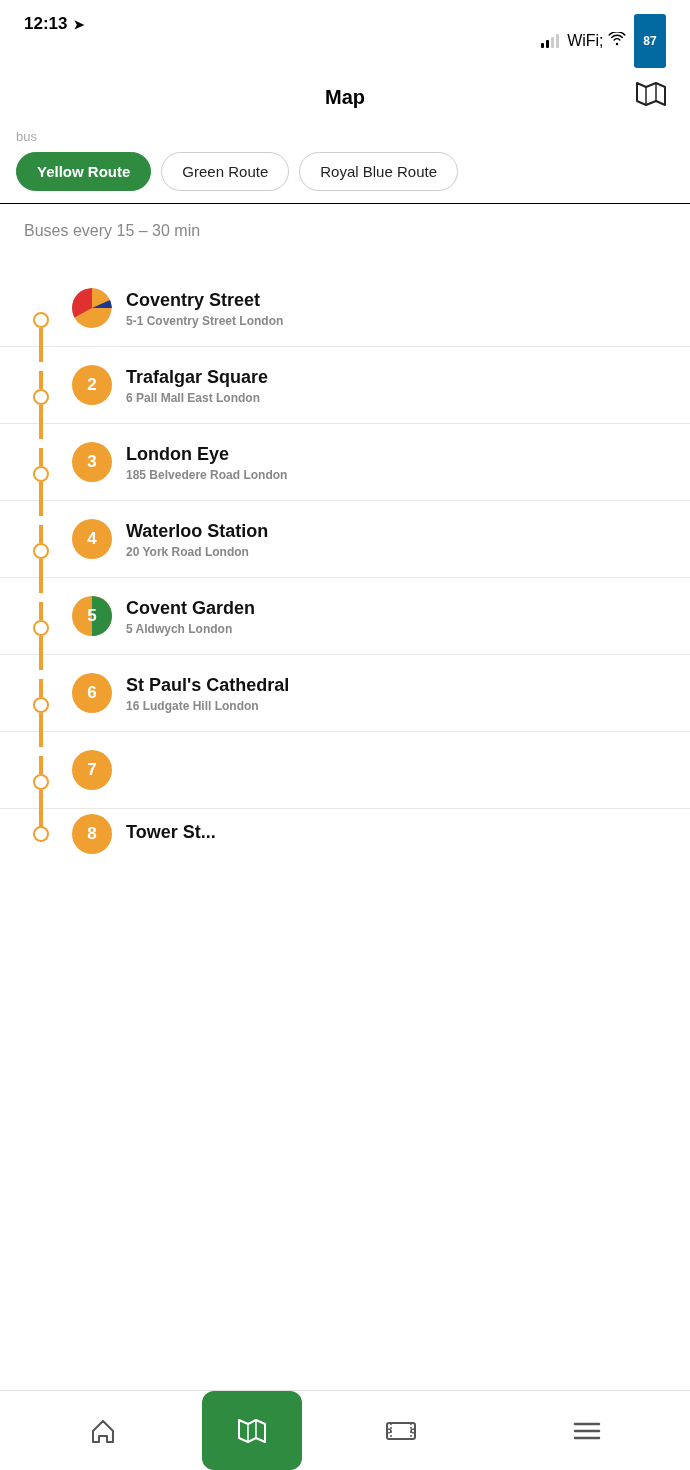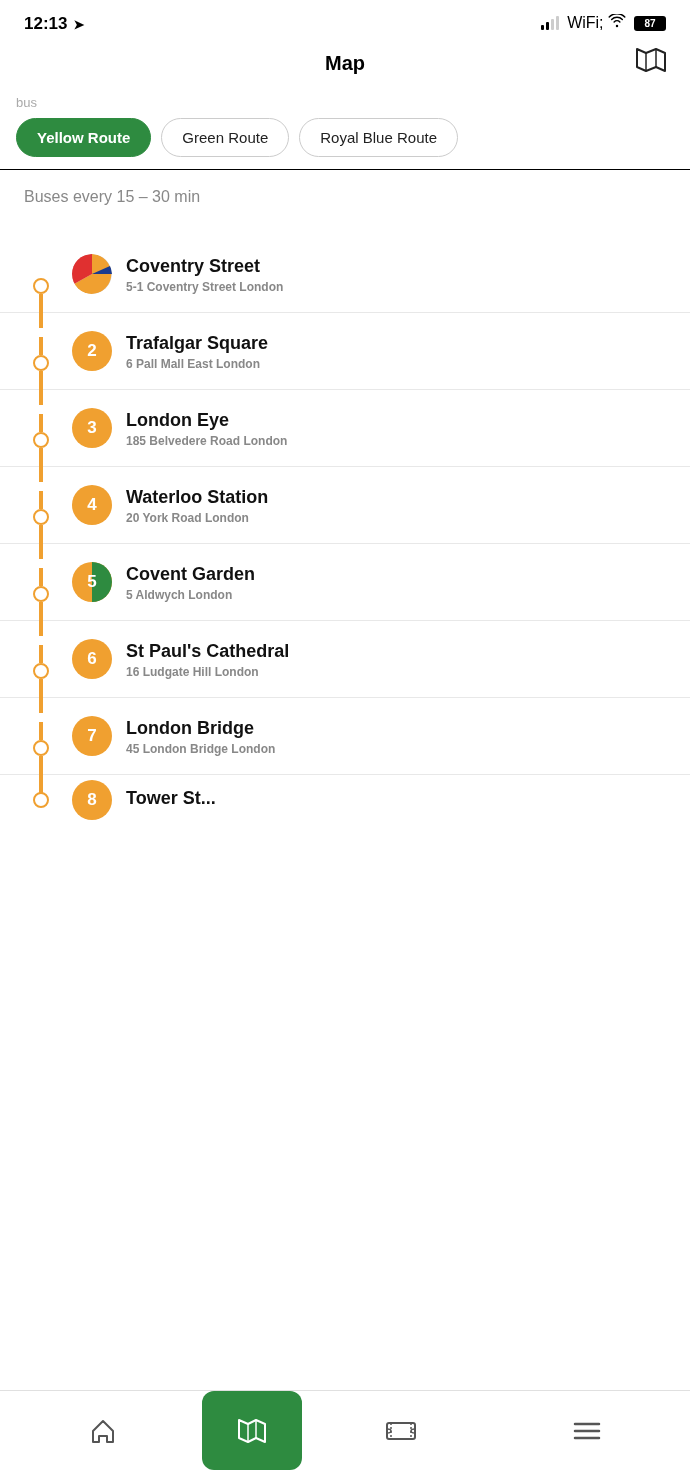--- a/index.html
+++ b/index.html
@@ -46,25 +46,25 @@
       border-radius: 1px;
     }
     .wifi-icon {
       font-size: 16px;
       color: #000;
     }
     .battery-box {
       display: flex;
       align-items: center;
       justify-content: center;
-      background: #000000;
+      background: #0369a1;
       color: #fff;
-      font-size: 10px;
+      font-size: 12px;
       font-weight: 600;
-      padding: 2px 5px;
+      padding: 20px 5px;
       border-radius: 3px;
       min-width: 32px;
     }
 
     
     .header {
       display: flex;
       justify-content: center;
       align-items: center;
       padding: 10px 24px 12px;
@@ -421,24 +421,20 @@
 
   <div class="stop-item">
     <div class="stop-line-col">
       <div class="stop-line-top"></div>
       <div class="stop-circle"></div>
       <div class="stop-line-bottom"></div>
     </div>
     <div class="stop-badge">
       <span>7</span>
     </div>
-    <div class="stop-info">
-      <div class="stop-name">London Bridge</div>
-      <div class="stop-address">45 London Bridge London</div>
-    </div>
   </div>
 
   <div class="stop-item-partial">
     <div class="stop-line-col">
       <div class="stop-line-top" style="height:30px; top:-18px;"></div>
       <div class="stop-circle"></div>
     </div>
     <div class="stop-badge">
       <span>8</span>
     </div>

